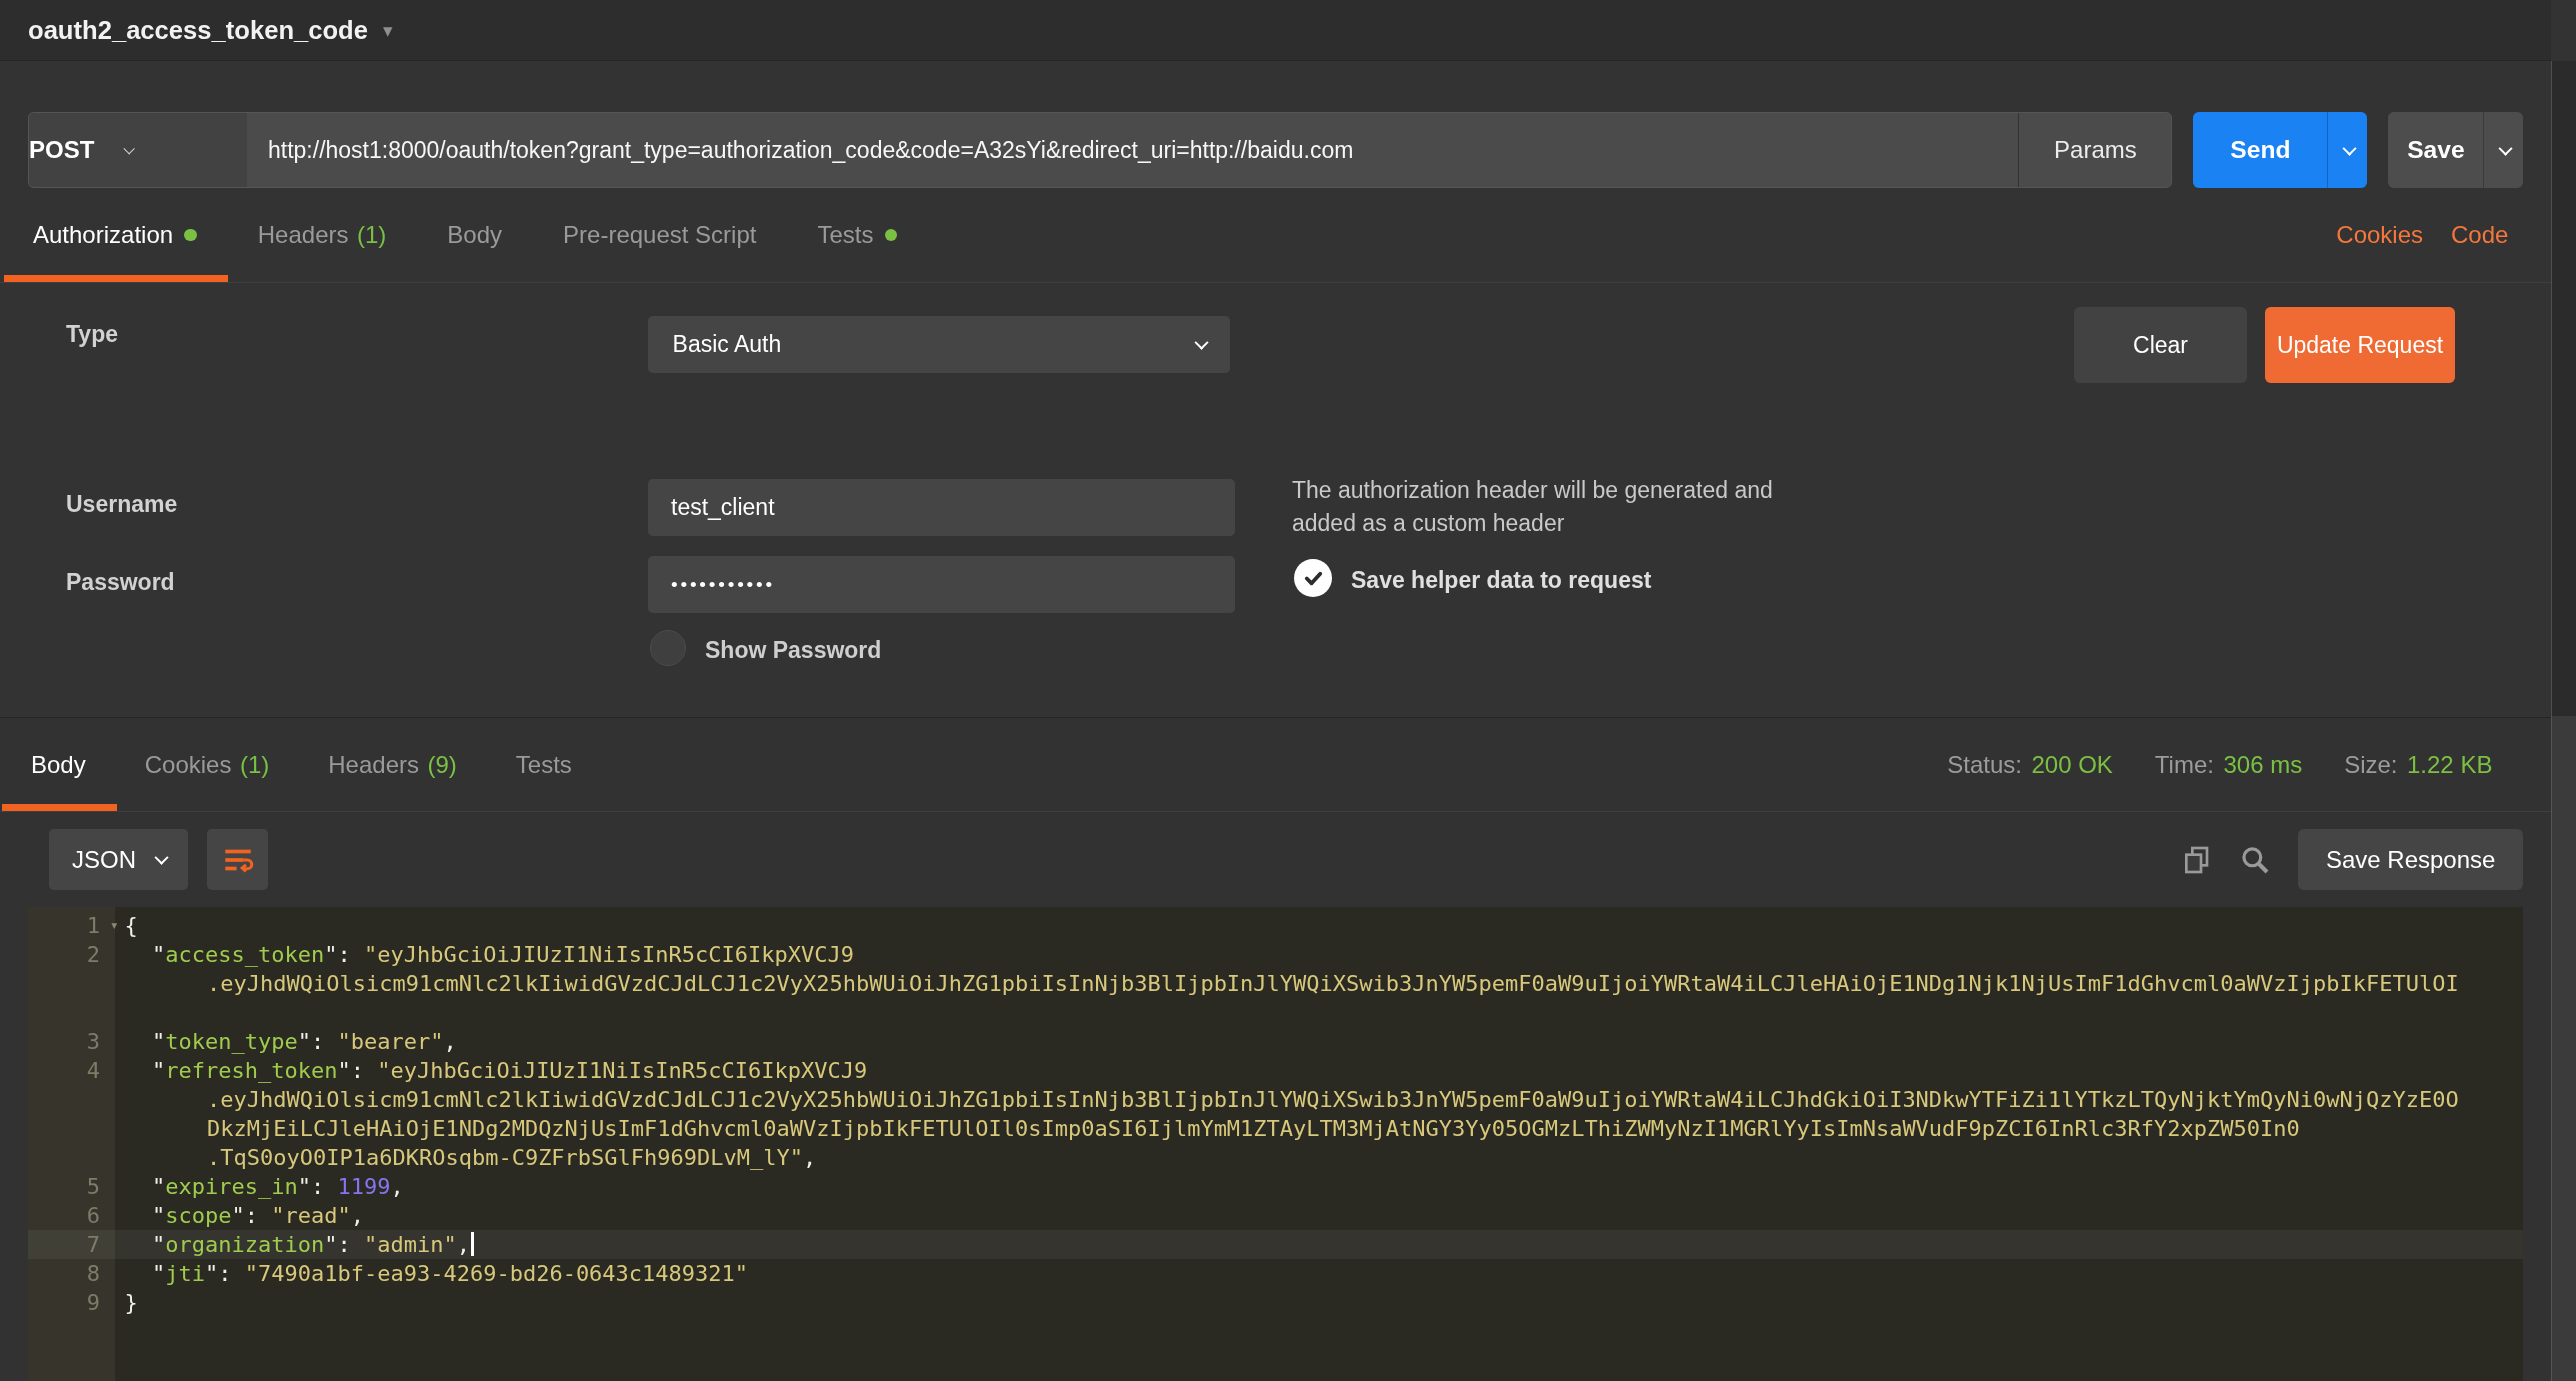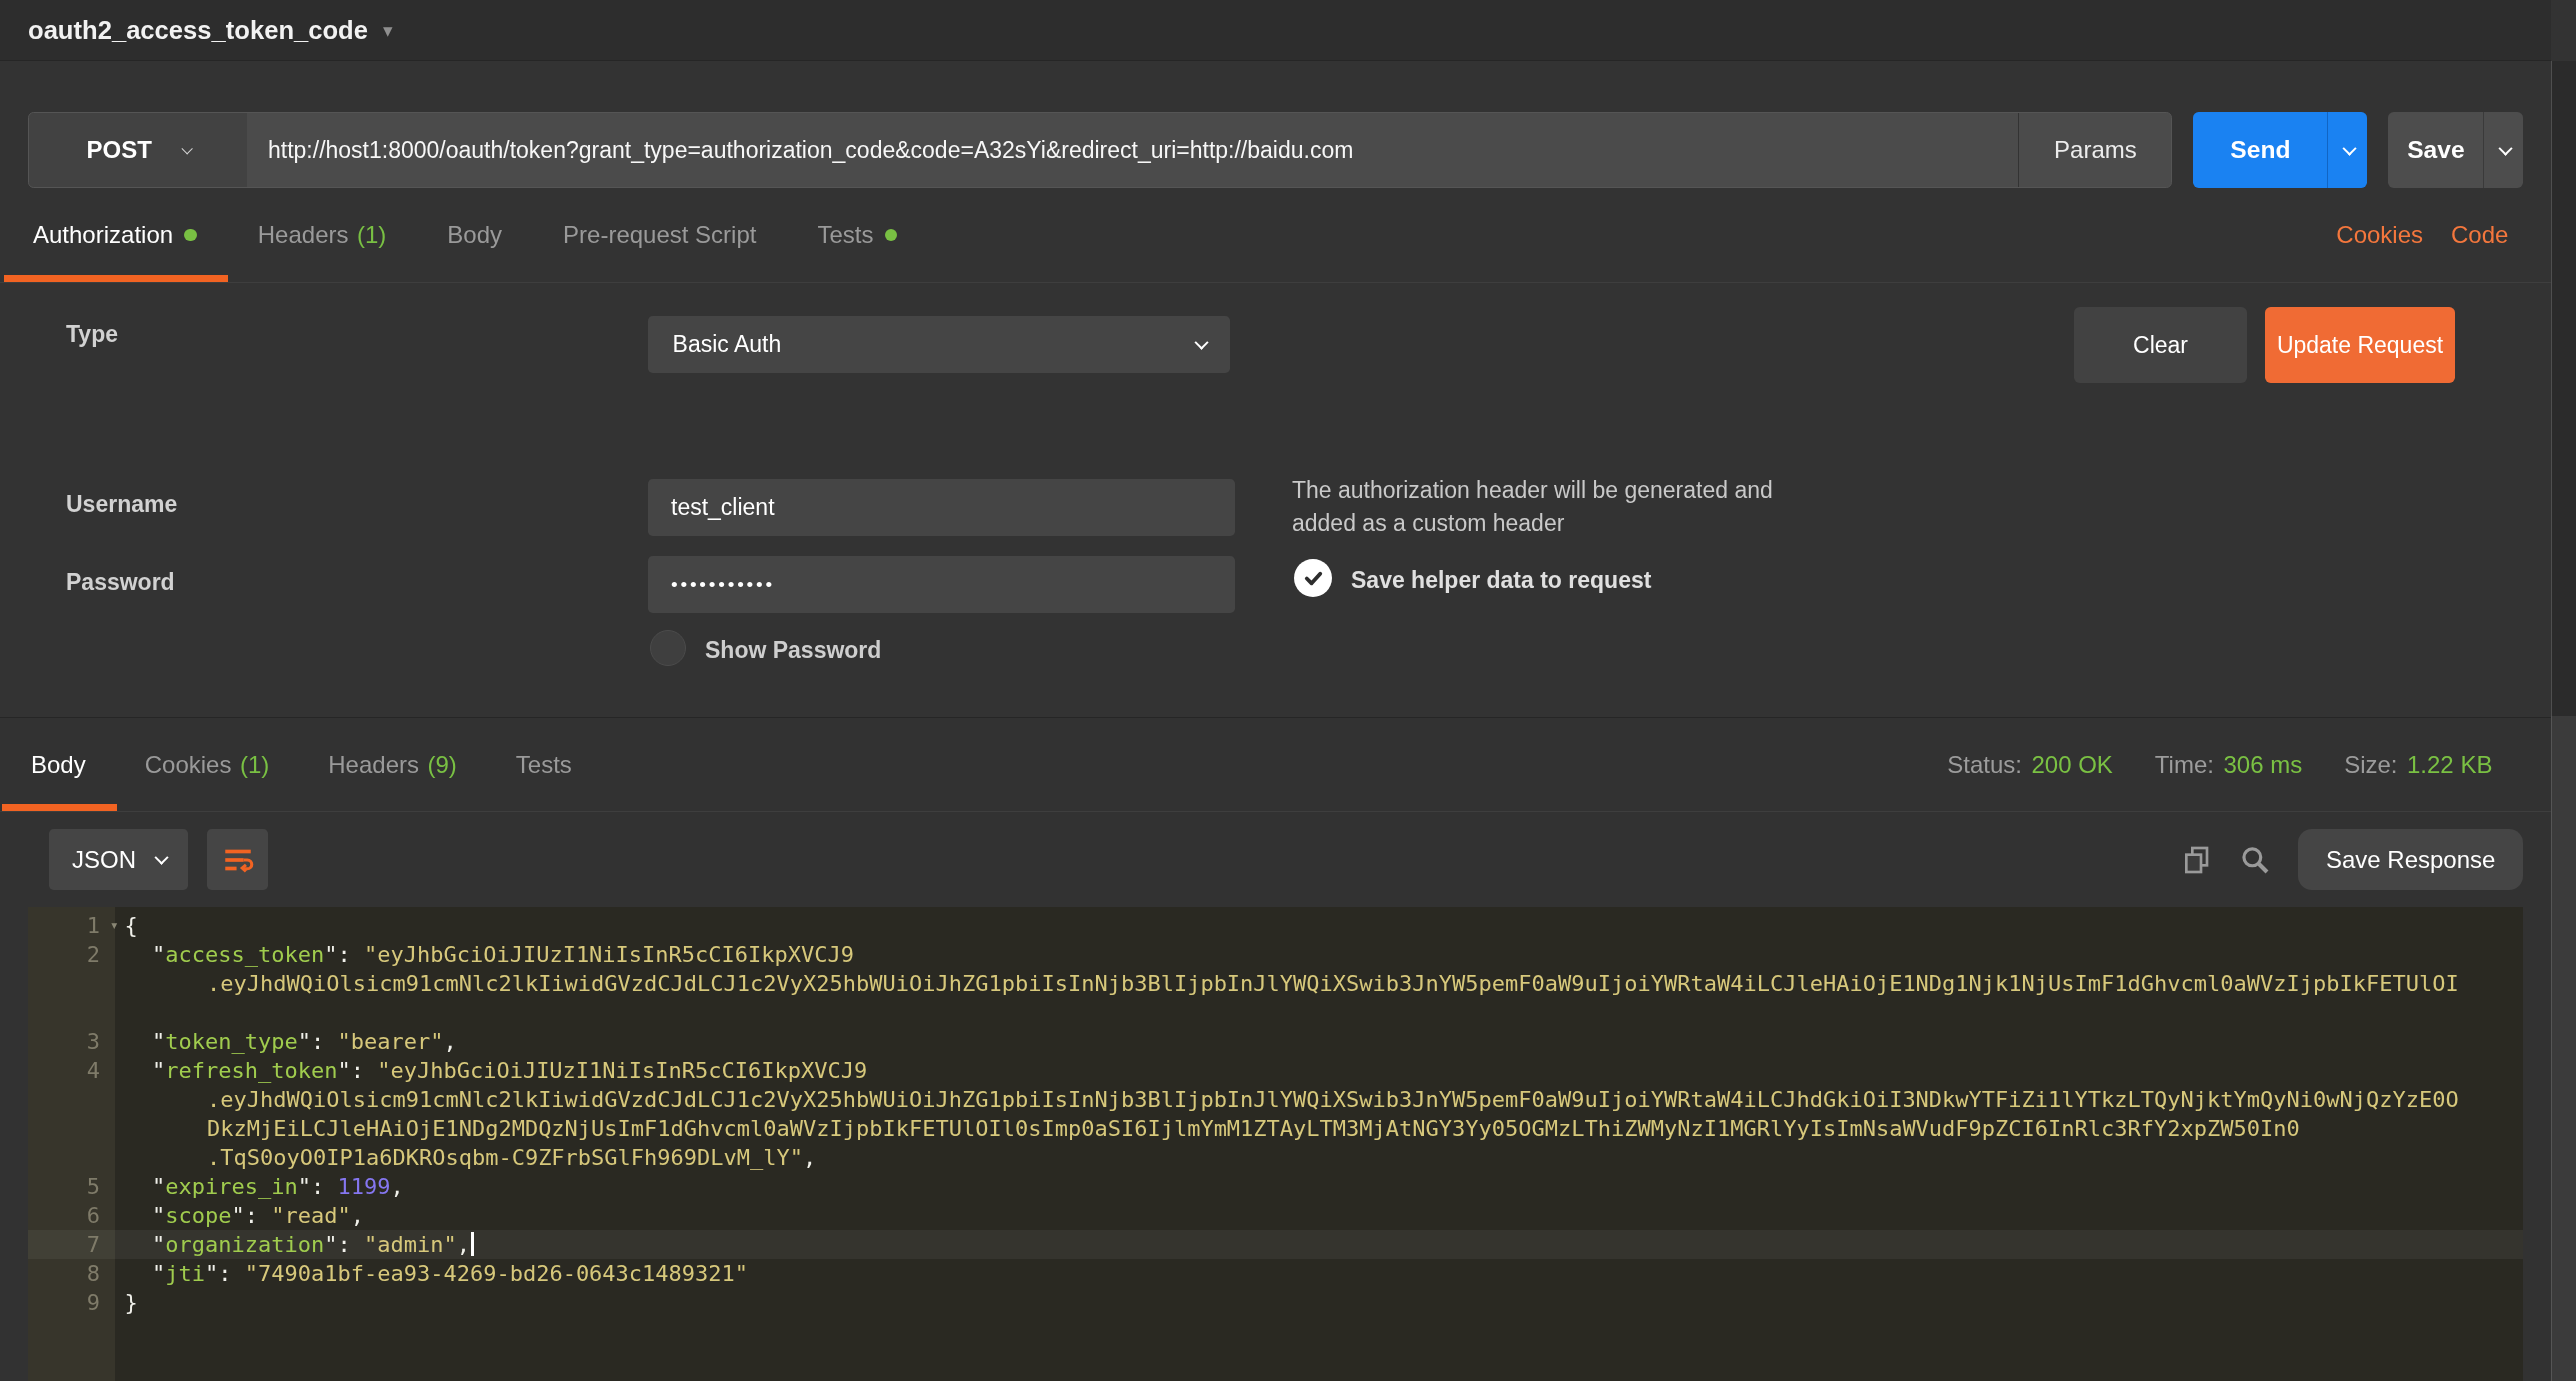--- a/index.html
+++ b/index.html
@@ -10,21 +10,21 @@
 
   
   .titlebar { height:61px; background:#2d2d2d; border-bottom:0.9px solid #262626;
               display:flex; align-items:center; padding-left:28px; }
   .titlebar .ttl { font-size:25.6px; font-weight:bold; color:#f2f2f2; }
   .titlebar .caret { color:#8f8f8f; font-size:19px; margin-left:15px; }
 
   
   .url-row { display:flex; align-items:stretch; height:76px; margin:51px 28px 0 28px; }
   .url-bar { flex:1; display:flex; background:#4b4b4b; border:0.9px solid #555555; border-radius:5.7px; overflow:hidden; }
-  .method { width:218px; background:#424242; display:flex; align-items:center; justify-content:center;
+  .method { width:218px; background:#424242; display:flex; align-items:center; 
             gap:30px; font-size:24px; font-weight:bold; color:#ffffff; cursor:pointer; }
   .url-text { flex:1; display:flex; align-items:center; padding-left:21px; font-size:23px; color:#f7f7f7;
               white-space:nowrap; overflow:hidden; }
   .params-btn { width:153px; border-left:0.9px solid #333333; display:flex; align-items:center; justify-content:center;
                 font-size:24px; color:#ececec; cursor:pointer; }
   .send-group, .save-group { display:flex; margin-left:21px; border-radius:5.7px; overflow:hidden; }
   .send-main { width:134px; background:#1a82f2; color:#fff; font-size:24.6px; font-weight:bold;
                display:flex; align-items:center; justify-content:center; border:none; cursor:pointer; }
   .send-chev { width:40px; background:#1a82f2; border:none; border-left:1.9px solid #1165c4;
                display:flex; align-items:center; justify-content:center; cursor:pointer; }
@@ -73,21 +73,21 @@
   .resp-toolbar { height:95px; display:flex; align-items:center; padding:0 28px; }
   .segmented { height:61px; background:#454545; border-radius:4.7px; display:flex; align-items:center; }
   .segitem { padding:0 31px; font-size:24px; color:#9a9a9a; height:100%; display:flex; align-items:center; cursor:pointer; }
   .segitem.active { color:#ffffff; }
   .fmt-select { height:61px; background:#454545; border-radius:4.7px; margin-left:21px; padding:0 23px;
                 display:flex; align-items:center; gap:19px; font-size:24px; color:#ffffff; cursor:pointer; }
   .wrap-btn { width:61px; height:61px; background:#454545; border-radius:4.7px; margin-left:19px; border:none;
               display:flex; align-items:center; justify-content:center; cursor:pointer; }
   .tool-right { margin-left:auto; display:flex; align-items:center; gap:26.5px; }
   .icon-btn { background:transparent; border:none; cursor:pointer; display:flex; align-items:center; }
-  .saveresp-btn { height:61px; background:#454545; border:none; border-radius:14px; padding:2px 28px;
+  .saveresp-btn { height:61px; background:#454545; border:none; border-radius:6px; padding:2px 28px;
                   font-size:24px; color:#ffffff; cursor:pointer; font-family:"Liberation Sans", sans-serif; }
 
   
   .code-area { position:relative; margin:0 28px; height:477px; background:#2a2922; overflow:hidden;
                font-family:"DejaVu Sans Mono", monospace; font-size:22px; line-height:29px; }
   .code-area::before { content:""; position:absolute; left:0; top:0; bottom:0; width:87px; background:#37352b; }
   .code-lines { position:relative; padding-top:3.8px; }
   .crow { display:flex; height:29px; }
   .crow.active { background:rgba(255,255,255,0.055); }
   .gut { position:relative; flex:none; width:87px; text-align:right; padding-right:15px; color:#7f7b69; }

